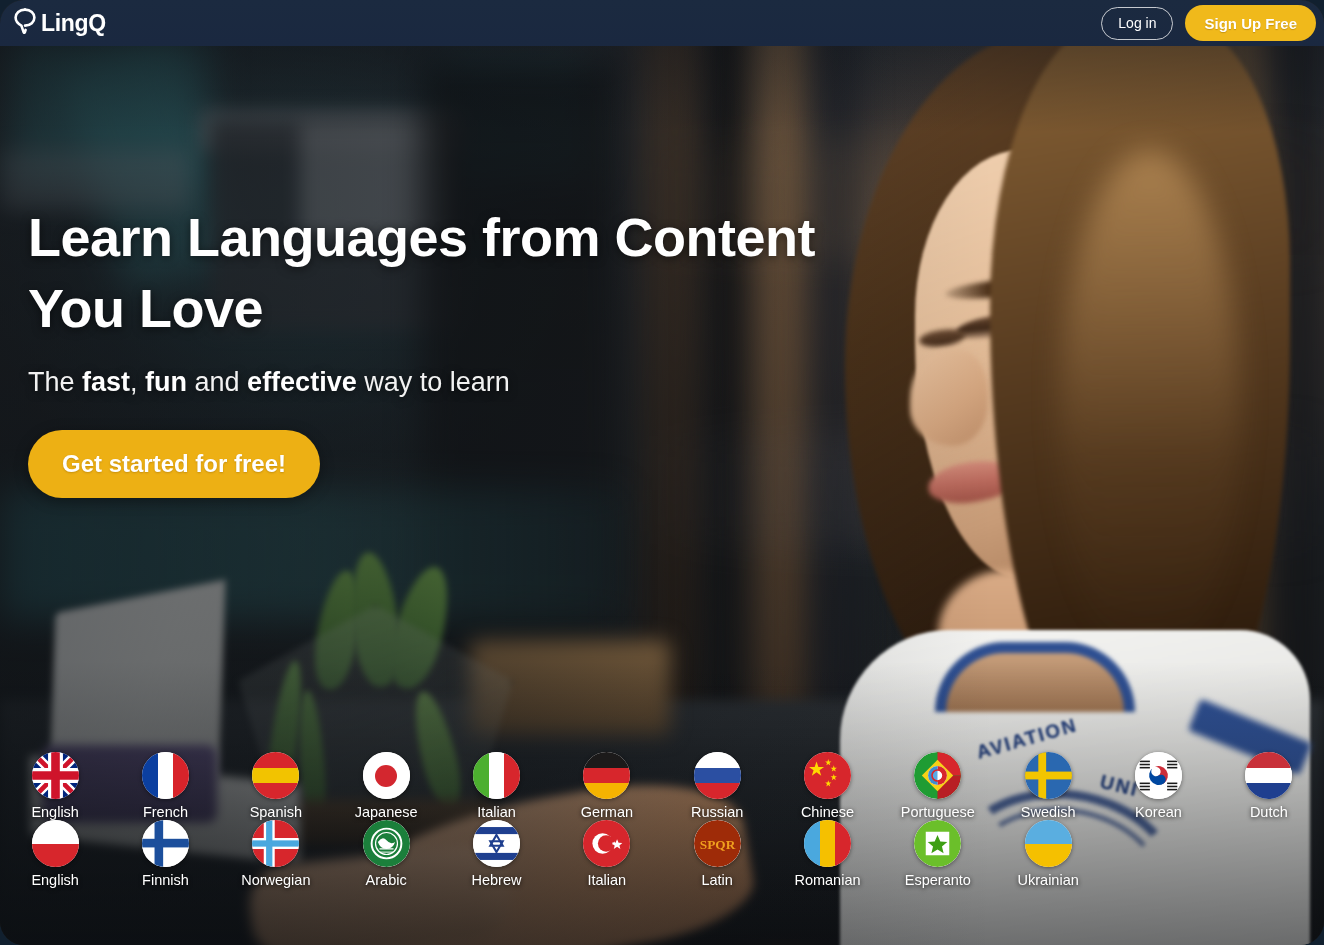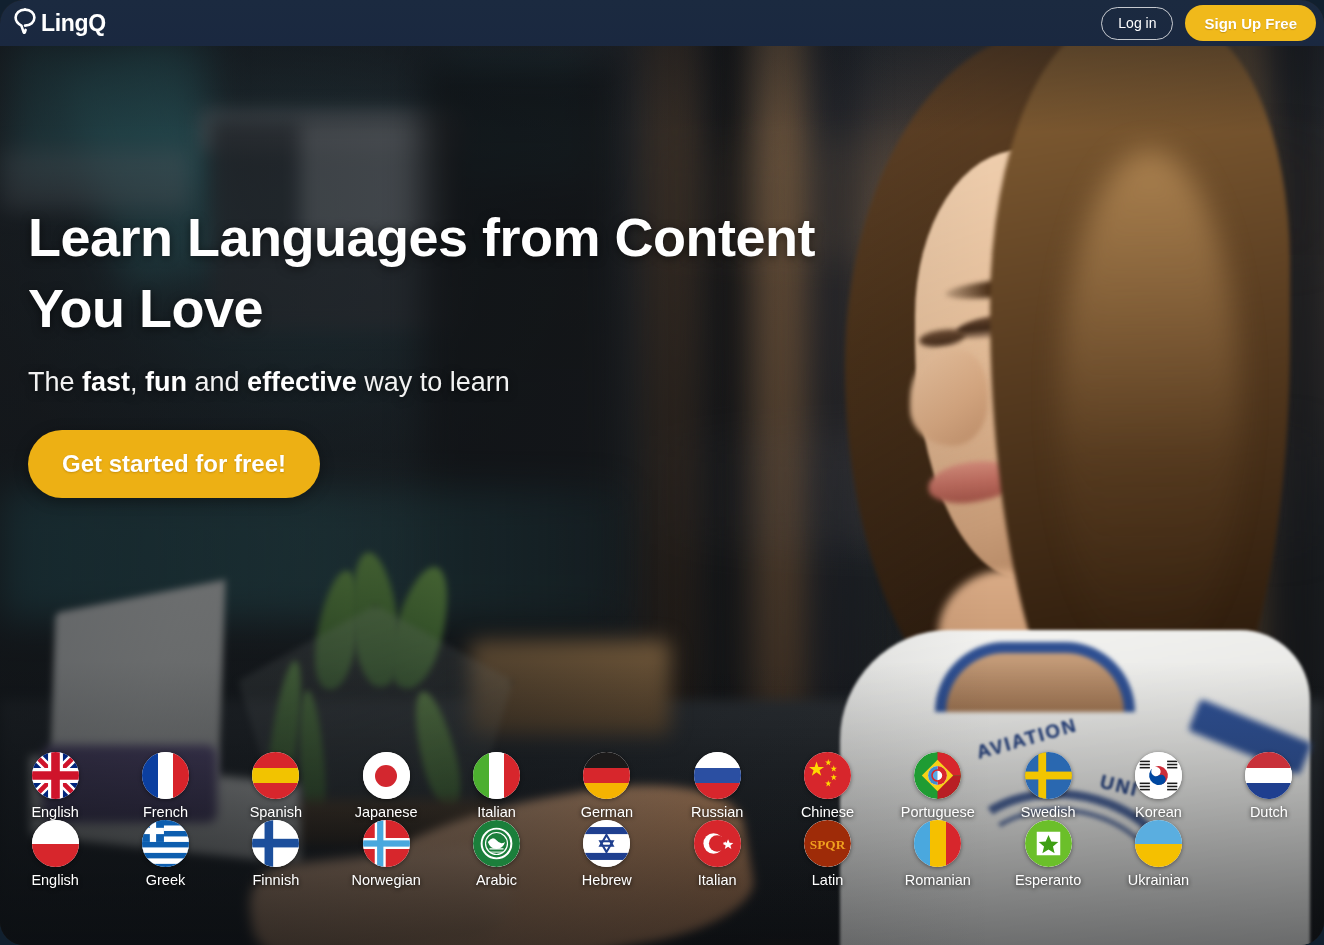--- a/index.html
+++ b/index.html
@@ -588,35 +588,20 @@
         <div class="flag">
           <div class="h2">
             <div style="background:#fff"></div>
             <div style="background:#d7262c"></div>
           </div>
         </div>
         <div class="lang-name">English</div>
       </div>
       <div class="lang">
         <div class="flag"><svg viewBox="0 0 60 60" width="47" height="47">
-      <rect width="60" height="60" fill="#0d5eaf"></rect>
-      <g fill="#fff">
-        <rect y="7" width="60" height="7"></rect>
-              <rect y="21" width="60" height="7"></rect>
-        <rect y="35" width="60" height="7"></rect>
-              <rect y="49" width="60" height="7"></rect>
-      </g>
-      <rect x="0" y="0" width="28" height="28" fill="#0d5eaf"></rect>
-      <rect x="10" y="0" width="8" height="28" fill="#fff"></rect>
-      <rect x="0" y="10" width="28" height="8" fill="#fff"></rect>
-    </svg></div>
-        <div class="lang-name">Greek</div>
-      </div>
-      <div class="lang">
-        <div class="flag"><svg viewBox="0 0 60 60" width="47" height="47">
       <rect width="60" height="60" fill="#fff"></rect>
       <rect x="0" y="24" width="60" height="11" fill="#1c4f9c"></rect>
       <rect x="16" y="0" width="11" height="60" fill="#1c4f9c"></rect>
     </svg></div>
         <div class="lang-name">Finnish</div>
       </div>
       <div class="lang">
         <div class="flag"><svg viewBox="0 0 60 60" width="47" height="47">
       <rect width="60" height="60" fill="#d7262c"></rect>
       <rect x="0" y="23" width="60" height="14" fill="#fff"></rect>

